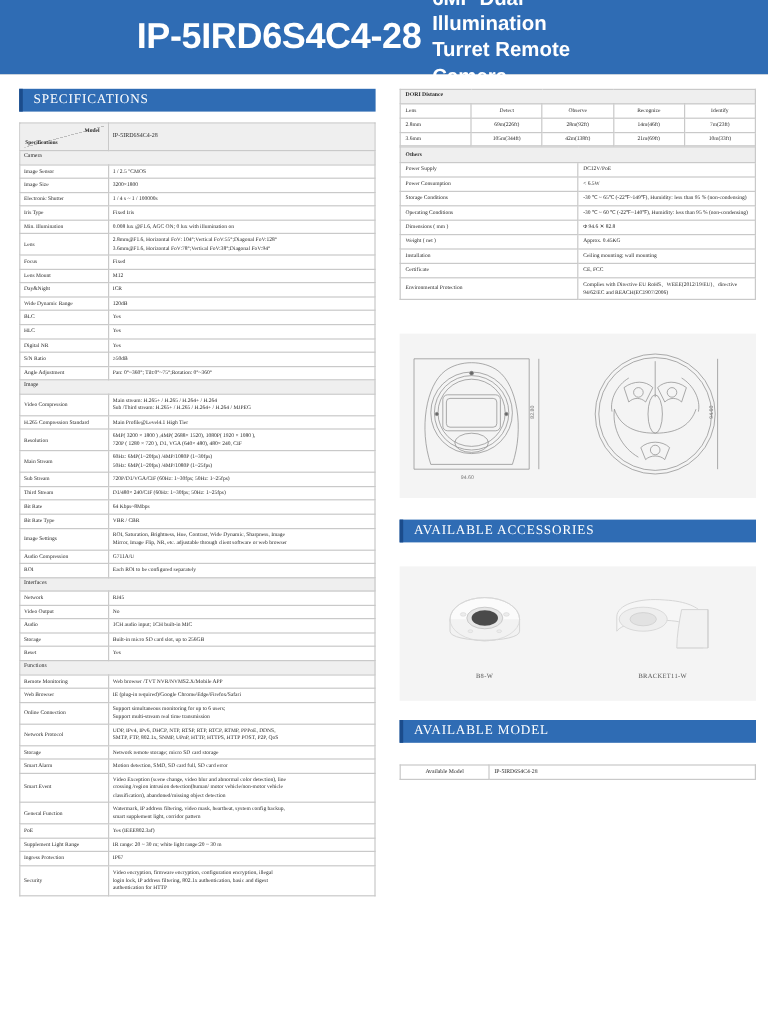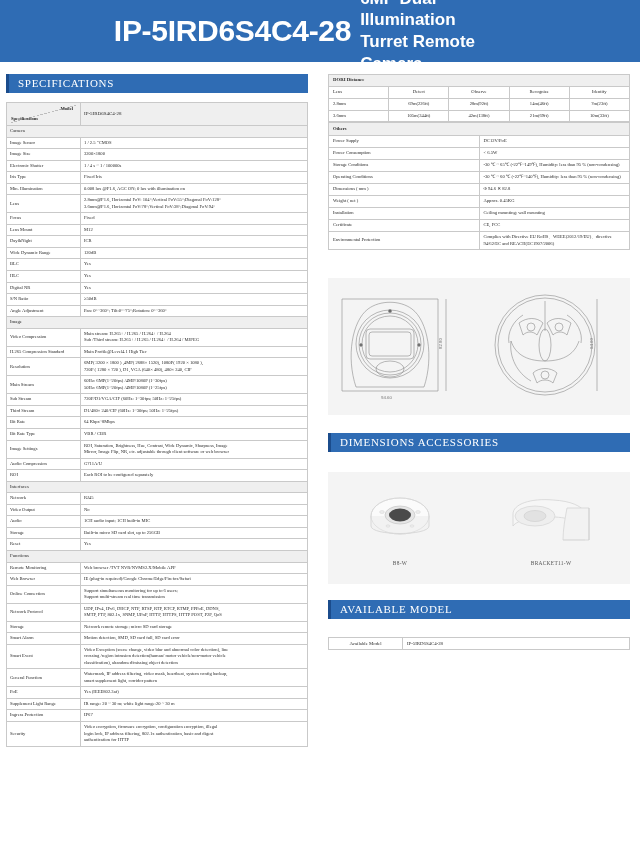--- a/index.html
+++ b/index.html
@@ -34,21 +34,21 @@
     font-size: 17px;
     font-weight: bold;
     color: #ffffff;
     line-height: 1.28;
     max-width: 160px;
   }
 
   .body-area {
     display: flex;
     gap: 20px;
-    padding: 12px 10px 0 6px;
+    padding: 12px 10px 0 16px;
     background: #fff;
   }
   .col-left { width: 305px; }
   .col-right { width: 305px; }
 
   
   .sec-head {
     background: #2f6cb4;
     color: #ffffff;
     font-family: "Liberation Serif", serif;
@@ -471,21 +471,21 @@
               <circle cx="60" cy="88" r="4"></circle>
             </g>
             <path d="M24 56 C22 46, 28 34, 38 28"></path>
             <path d="M96 56 C98 46, 92 34, 82 28"></path>
           </g>
           <text x="108" y="62" font-family="Liberation Sans, sans-serif" font-size="4.4" fill="#777" transform="rotate(-90 108 62)">94.60</text>
         </svg>
       </div>
 
       <div style="height:18px"></div>
-      <div class="sec-head">DIMENSIONS ACCESSORIES</div>
+      <div class="sec-head">AVAILABLE ACCESSORIES</div>
       <div class="panel panel-acc">
         <div class="acc-item">
           <svg width="86" height="62" viewBox="0 0 86 62">
             <ellipse cx="43" cy="26" rx="29" ry="18" fill="#fbfbfb" stroke="#d2d2d2" stroke-width="0.8"></ellipse>
             <path d="M14 26 L14 36 C14 46, 72 46, 72 36 L72 26" fill="#f2f2f2" stroke="#d2d2d2" stroke-width="0.8"></path>
             <ellipse cx="43" cy="26" rx="29" ry="18" fill="none" stroke="#d8d8d8" stroke-width="0.7"></ellipse>
             <ellipse cx="43" cy="25" rx="15" ry="9" fill="#e6e6e6" stroke="#c4c4c4" stroke-width="0.7"></ellipse>
             <ellipse cx="43" cy="25" rx="11" ry="6.5" fill="#4a4a4a"></ellipse>
             <ellipse cx="25" cy="22" rx="2.4" ry="1.5" fill="#ececec" stroke="#d0d0d0" stroke-width="0.4"></ellipse>
             <ellipse cx="61" cy="22" rx="2.4" ry="1.5" fill="#ececec" stroke="#d0d0d0" stroke-width="0.4"></ellipse>

